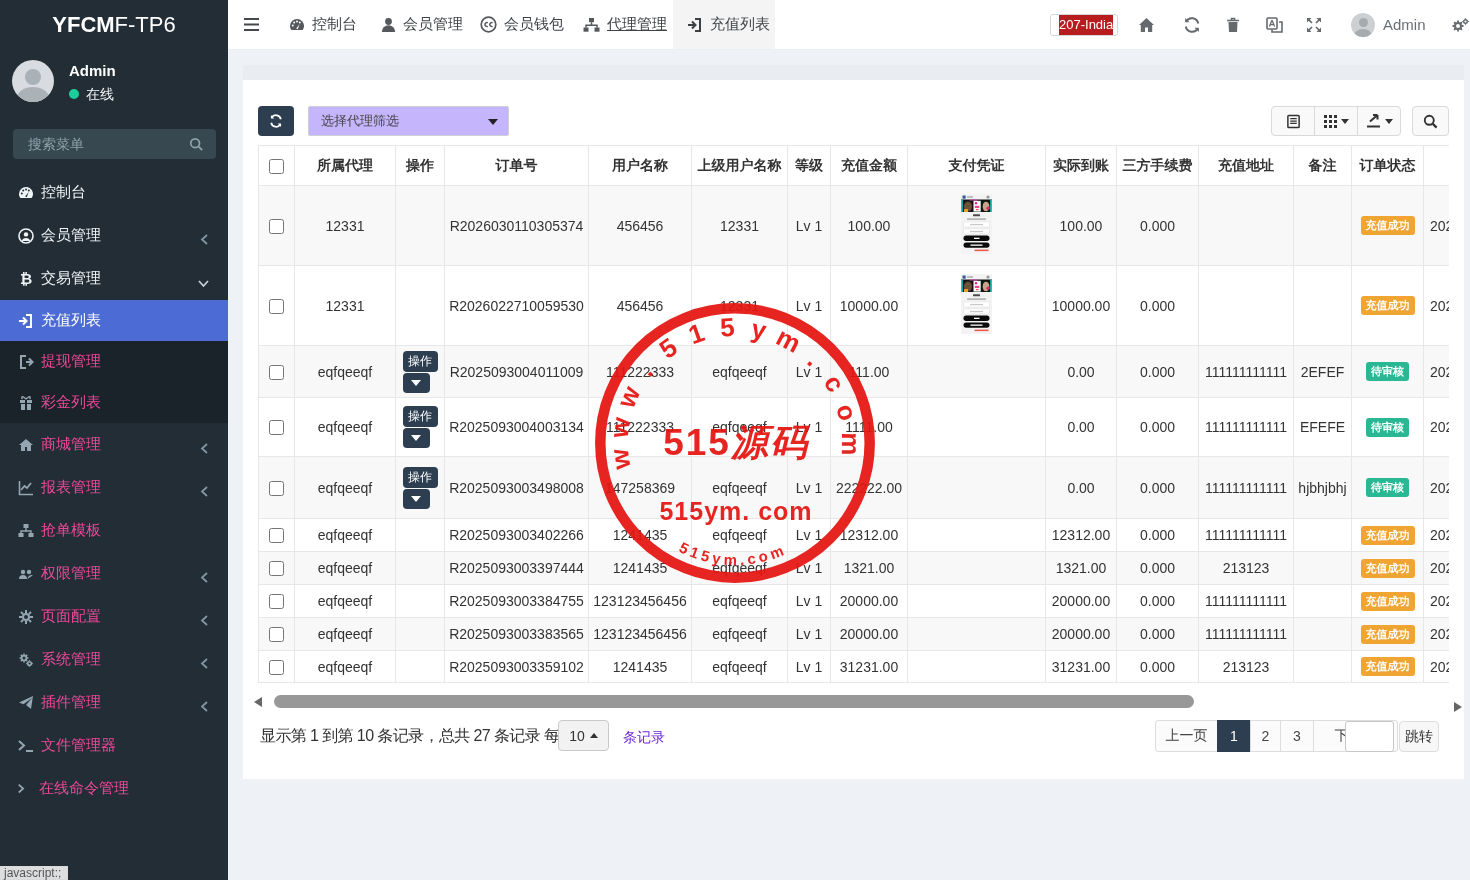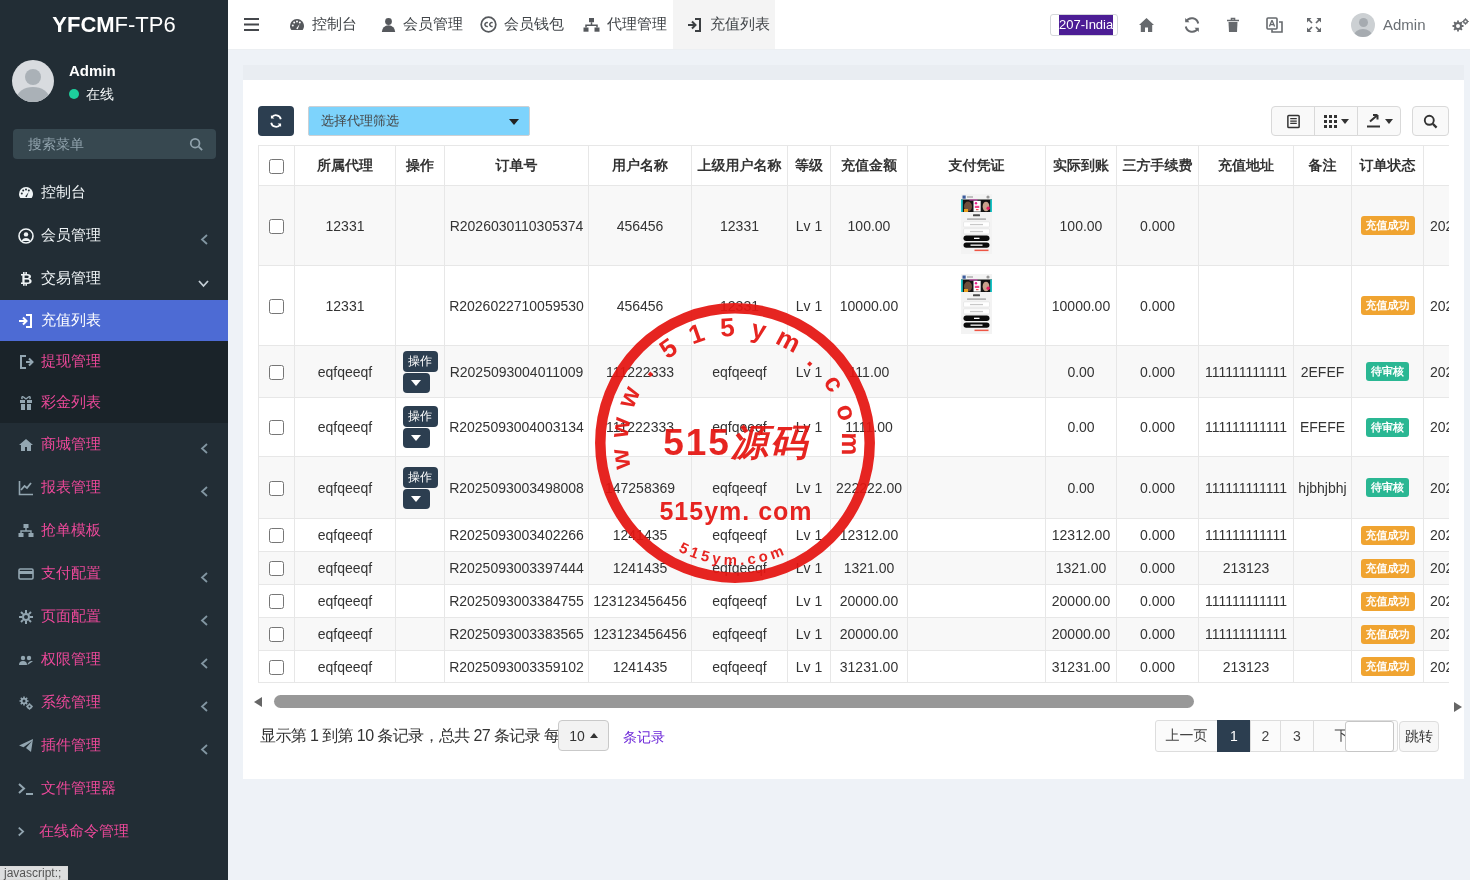--- a/index.html
+++ b/index.html
@@ -27,30 +27,30 @@
 #menu li.sub{height:41px;background:#1a2329;}
 #menu li.active{background:#4d6bd4;color:#fff;}
 
 #nav{position:absolute;left:228px;top:0;width:1242px;height:50px;background:#fff;border-bottom:1px solid #eceff2;z-index:4;}
 .navtab{position:absolute;top:0;height:49px;display:flex;align-items:center;font-size:15px;color:#404448;}
 .navtab .ic{margin-right:7px;display:flex;}
 .navtab.act{background:#f4f4f4;}
 #burger{position:absolute;left:15px;top:17px;}
 .nico{position:absolute;top:17px;}
 #nav .inp{position:absolute;left:822px;top:14px;width:68px;height:22px;border:1px solid #d4d7da;border-radius:3px;background:#fff;font-size:13px;line-height:20px;padding-left:8px;white-space:nowrap;overflow:hidden;}
-#nav .inp span{background:#4c1d95;color:#fff;padding:2px 0 3px;}
+#nav .inp span{background:#b91c1c;color:#fff;padding:2px 0 3px;}
 #nav .avatar{position:absolute;left:1123px;top:13px;width:24px;height:24px;border-radius:50%;background:#ccd0d3;overflow:hidden;}
 #nav .avatar .head{position:absolute;left:7.5px;top:5px;width:9px;height:9px;border-radius:50%;background:#a6abb0;}
 #nav .avatar .body{position:absolute;left:3px;top:15.5px;width:18px;height:13px;border-radius:50%;background:#a6abb0;}
 #nav .uname{position:absolute;left:1155px;top:16px;font-size:15px;color:#6a6f74;}
 
 #card{position:absolute;left:243px;top:65px;width:1221px;height:714px;background:#fff;}
 #cardstrip{height:15px;background:#e9edf2;}
 #btnrefresh{position:absolute;left:15px;top:41px;width:36px;height:30px;background:#2c3e50;border-radius:4px;display:flex;align-items:center;justify-content:center;}
-#selbox{position:absolute;left:65px;top:41px;width:222px;height:30px;border:1px solid #ccd0d4;border-radius:2px;background:#7dd3fc;font-size:13px;color:#444;line-height:28px;padding-left:12px;}
+#selbox{position:absolute;left:65px;top:41px;width:201px;height:30px;border:1px solid #ccd0d4;border-radius:2px;background:#c4b5fd;font-size:13px;color:#444;line-height:28px;padding-left:12px;}
 #selbox .car{position:absolute;right:10px;top:12px;width:0;height:0;border-left:5px solid transparent;border-right:5px solid transparent;border-top:6px solid #222;}
 #bgroup{position:absolute;left:1028px;top:41px;height:30px;display:flex;}
 #bgroup .b{width:44px;height:30px;background:#f9f9f9;border:1px solid #d9d9d9;margin-left:-1px;display:flex;align-items:center;justify-content:center;gap:4px;}
 #bgroup .b:first-child{border-radius:4px 0 0 4px;margin-left:0;}
 #bgroup .b:last-child{border-radius:0 4px 4px 0;}
 #btnsearch{position:absolute;left:1169px;top:41px;width:37px;height:30px;background:#f9f9f9;border:1px solid #d9d9d9;border-radius:4px;display:flex;align-items:center;justify-content:center;}
 .carr{width:0;height:0;border-left:4px solid transparent;border-right:4px solid transparent;border-top:5px solid #333;}
 
 #tblwrap{position:absolute;left:15px;top:80px;width:1191px;height:539px;overflow:hidden;}
 table{table-layout:fixed;width:1285px;border-collapse:collapse;}
@@ -106,21 +106,21 @@
           <circle cx="7.5" cy="4.5" r="3.4" fill="#55585c"></circle>
           <path d="M.8 15a6.7 6.7 0 0 1 13.4 0z" fill="#55585c"></path>
         </svg>
       </span>会员管理</div>
   <div class="navtab" style="left:252px;"><span class="ic">
         <svg width="17" height="17" viewBox="0 0 17 17">
           <circle cx="8.5" cy="8.5" r="7.3" fill="none" stroke="#55585c" stroke-width="1.7"></circle>
           <path d="M7.8 6.7a2 2 0 1 0 0 3.6M12.6 6.7a2 2 0 1 0 0 3.6" fill="none" stroke="#55585c" stroke-width="1.5"></path>
         </svg>
       </span>会员钱包</div>
-  <div class="navtab" style="left:355px;"><span class="ic">
+  <div class="navtab" style="left:355px;text-decoration:underline;"><span class="ic">
         <svg width="17" height="16" viewBox="0 0 17 16">
           <rect x="6" y="1" width="5" height="4.2" fill="#55585c"></rect>
           <rect x="0.5" y="10.5" width="5" height="4.2" fill="#55585c"></rect>
           <rect x="11.5" y="10.5" width="5" height="4.2" fill="#55585c"></rect>
           <path d="M8.5 5.2v3M3 10.5V8.2h11v2.3" fill="none" stroke="#55585c" stroke-width="1.5"></path>
         </svg>
       </span>代理管理</div>
   <div class="navtab act" style="left:445px;width:102px;padding-left:14px;"><span class="ic">
         <svg width="16" height="16" viewBox="0 0 16 16">
           <path d="M1 8h7M5 4.5 8.5 8 5 11.5" fill="none" stroke="#3c4043" stroke-width="2"></path>
@@ -237,41 +237,33 @@
     <li><span class="ic">
           <svg width="16" height="16" viewBox="0 0 16 16">
             <rect x="5.5" y="1" width="5" height="4" fill="#93a6b1"></rect>
             <rect x="0.5" y="10" width="5" height="4" fill="#93a6b1"></rect>
             <rect x="10.5" y="10" width="5" height="4" fill="#93a6b1"></rect>
             <path d="M8 5v3M3 10V8h10v2" fill="none" stroke="#93a6b1" stroke-width="1.4"></path>
           </svg>
         </span>抢单模板</li>
     <li><span class="ic">
           <svg width="16" height="16" viewBox="0 0 16 16">
-            <rect x="1" y="3" width="14" height="10" rx="1.2" fill="none" stroke="#93a6b1" stroke-width="1.6"></rect>
-            <rect x="1" y="5" width="14" height="3" fill="#93a6b1"></rect>
-          </svg>
-        </span>支付配置<span class="chev"><svg width="9" height="11" viewBox="0 0 9 11">
-            <path d="M7 1 2 5.5 7 10" fill="none" stroke="#8296a2" stroke-width="1.8"></path>
-          </svg></span></li>
-    <li><span class="ic">
-          <svg width="16" height="16" viewBox="0 0 16 16">
-            <circle cx="8" cy="8" r="3" fill="none" stroke="#93a6b1" stroke-width="2"></circle>
-            <path d="M8 1v3M8 12v3M1 8h3M12 8h3M3 3l2.1 2.1M10.9 10.9 13 13M13 3l-2.1 2.1M5.1 10.9 3 13" stroke="#93a6b1" stroke-width="2"></path>
-          </svg>
-        </span>页面配置<span class="chev"><svg width="9" height="11" viewBox="0 0 9 11">
-            <path d="M7 1 2 5.5 7 10" fill="none" stroke="#8296a2" stroke-width="1.8"></path>
-          </svg></span></li>
-    <li><span class="ic">
-          <svg width="16" height="16" viewBox="0 0 16 16">
             <circle cx="5" cy="6" r="2.2" fill="#93a6b1"></circle>
             <circle cx="11" cy="6" r="2.2" fill="#93a6b1"></circle>
             <path d="M1 13a4 4 0 0 1 8 0zM9.5 13a4 4 0 0 1 5.5-3.7" fill="#93a6b1"></path>
           </svg>
         </span>权限管理<span class="chev"><svg width="9" height="11" viewBox="0 0 9 11">
+            <path d="M7 1 2 5.5 7 10" fill="none" stroke="#8296a2" stroke-width="1.8"></path>
+          </svg></span></li>
+    <li><span class="ic">
+          <svg width="16" height="16" viewBox="0 0 16 16">
+            <circle cx="8" cy="8" r="3" fill="none" stroke="#93a6b1" stroke-width="2"></circle>
+            <path d="M8 1v3M8 12v3M1 8h3M12 8h3M3 3l2.1 2.1M10.9 10.9 13 13M13 3l-2.1 2.1M5.1 10.9 3 13" stroke="#93a6b1" stroke-width="2"></path>
+          </svg>
+        </span>页面配置<span class="chev"><svg width="9" height="11" viewBox="0 0 9 11">
             <path d="M7 1 2 5.5 7 10" fill="none" stroke="#8296a2" stroke-width="1.8"></path>
           </svg></span></li>
     <li><span class="ic">
           <svg width="16" height="16" viewBox="0 0 16 16">
             <circle cx="6" cy="6" r="2.4" fill="none" stroke="#93a6b1" stroke-width="1.8"></circle>
             <path d="M6 1.5v2M6 8.5v2M1.5 6h2M8.5 6h2M2.8 2.8l1.4 1.4M7.8 7.8l1.4 1.4M9.2 2.8 7.8 4.2M4.2 7.8 2.8 9.2" stroke="#93a6b1" stroke-width="1.6"></path>
             <circle cx="11.5" cy="11.5" r="1.8" fill="none" stroke="#93a6b1" stroke-width="1.6"></circle>
             <path d="M11.5 8.2v1.6M11.5 13.2v1.6M8.2 11.5h1.6M13.2 11.5h1.6" stroke="#93a6b1" stroke-width="1.4"></path>
           </svg>
         </span>系统管理<span class="chev"><svg width="9" height="11" viewBox="0 0 9 11">

